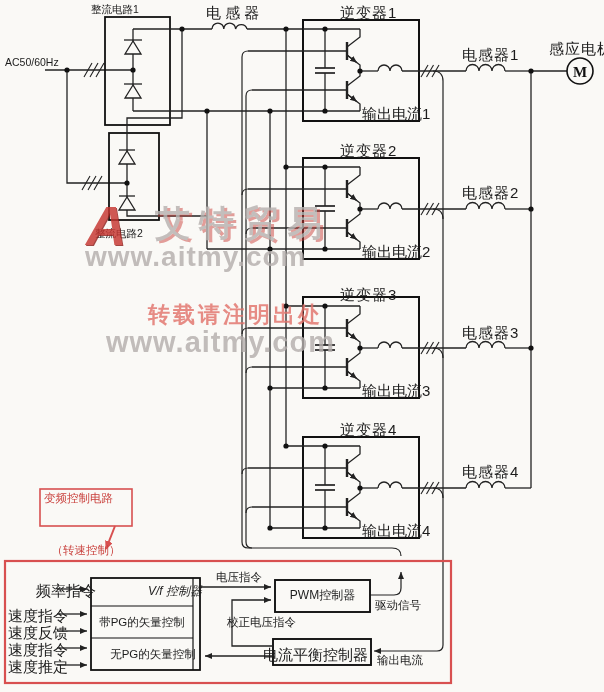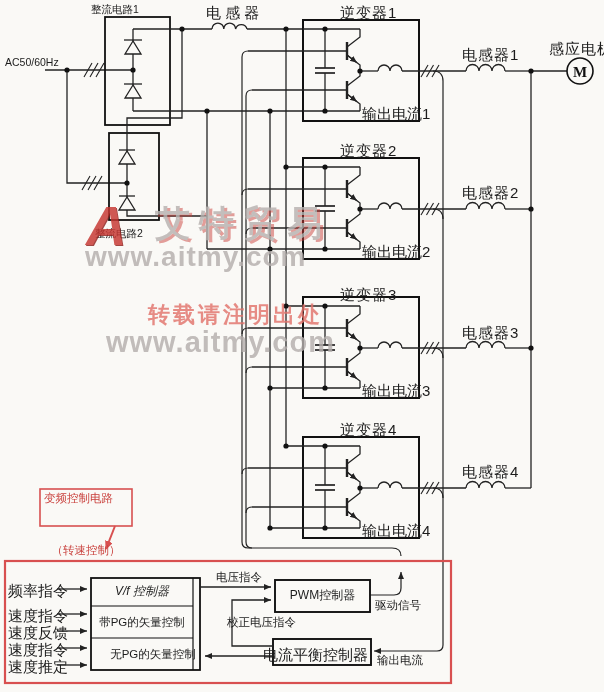--- a/index.html
+++ b/index.html
@@ -3,21 +3,21 @@
 <meta charset="utf-8">
 <style>
   html,body{margin:0;padding:0;}
   body{background:#e8e8e8;font-family:"Liberation Sans",sans-serif;}
   #stage{position:relative;width:604px;height:692px;background:#faf9f6;overflow:hidden;}
   #cir{position:absolute;left:0;top:0;z-index:1;}
   .lbl{position:absolute;z-index:3;font-size:15px;line-height:1.15;color:#1c1c1c;white-space:nowrap;font-family:"Liberation Sans",sans-serif;}
   .ctr{text-align:center;}
   .sp1{letter-spacing:1px;}
   .red{color:#c9403c;}
-  .it{font-style:italic;}
+  .it{font-style:italic;padding-left:33px;}
   .f10{font-size:10.5px;} .f12{font-size:12px;} .f115{font-size:11.5px;}
   
   #wm{position:absolute;left:0;top:0;width:604px;height:692px;z-index:5;opacity:.82;pointer-events:none;}
   #wm div{position:absolute;white-space:nowrap;font-family:"Liberation Sans",sans-serif;font-weight:bold;}
   #wm .logoA{left:86px;top:193px;font-size:56px;color:#c63530;font-style:italic;text-shadow:1px 1px 0 #8f1f1c;}
   #wm .brand{left:155px;top:200px;font-size:35px;color:#b8b2b0;letter-spacing:9px;text-shadow:3px 2px 0 rgba(201,64,58,.6);}
   #wm .url1{left:85px;top:241px;font-size:28px;color:#b5afad;letter-spacing:1px;}
   #wm .notice{left:85px;top:271px;font-size:22px;letter-spacing:1px;color:#4c4442;}
   #wm .notice .brandspan{color:#e2736c;}
   #wm .notice2{left:148px;top:300px;font-size:22px;color:#e2736c;letter-spacing:3px;}
@@ -288,21 +288,21 @@
 <div class="lbl sp1" style="left:462px;top:46px;">电感器1</div>
 <div class="lbl sp1" style="left:462px;top:184px;">电感器2</div>
 <div class="lbl sp1" style="left:462px;top:324px;">电感器3</div>
 <div class="lbl sp1" style="left:462px;top:463px;">电感器4</div>
 
 <div class="lbl sp1" style="left:549px;top:40px;">感应电机</div>
 
 <div class="lbl red f115" style="left:44px;top:492px;width:84px;">变频控制电路</div>
 <div class="lbl red f115" style="left:44px;top:507px;width:84px;text-align:center;margin-top:37px;">（转速控制）</div>
 
-<div class="lbl" style="left:8px;top:582px;">频率指令</div>
+<div class="lbl" style="left:8px;top:582px;padding-left:28px;">频率指令</div>
 <div class="lbl" style="left:8px;top:607px;">速度指令</div>
 <div class="lbl" style="left:8px;top:624px;">速度反馈</div>
 <div class="lbl" style="left:8px;top:641px;">速度指令</div>
 <div class="lbl" style="left:8px;top:658px;">速度推定</div>
 
 <div class="lbl ctr f12 it" style="left:91px;top:585px;width:102px;">V/f 控制器</div>
 <div class="lbl ctr f115" style="left:91px;top:616px;width:102px;">带PG的矢量控制</div>
 <div class="lbl ctr f115" style="left:91px;top:648px;width:124px;">无PG的矢量控制</div>
 
 <div class="lbl f115" style="left:216px;top:571px;text-align:right;">电压指令</div>

